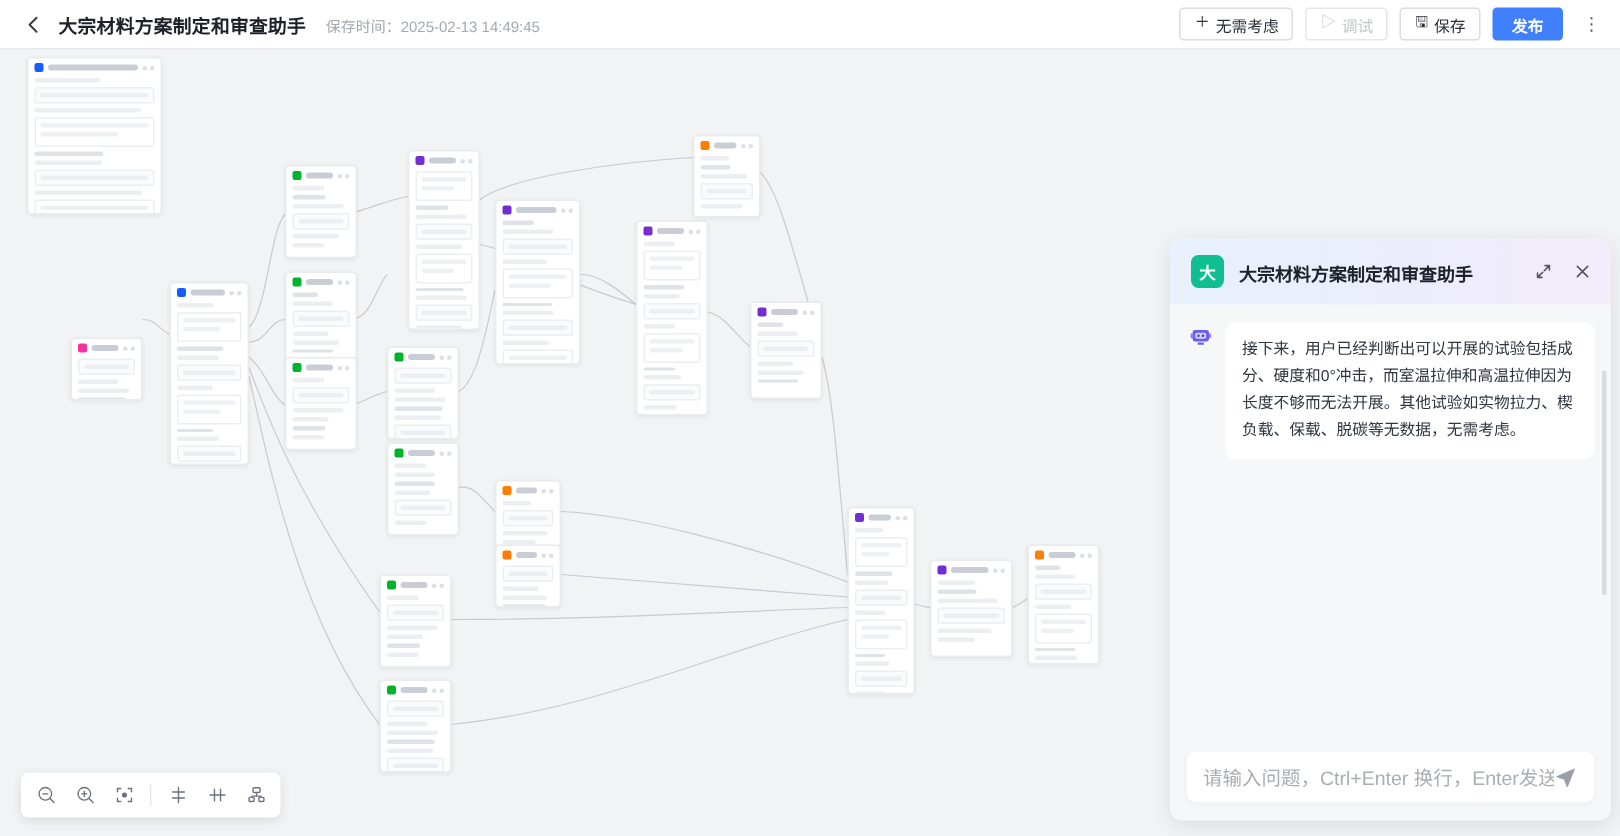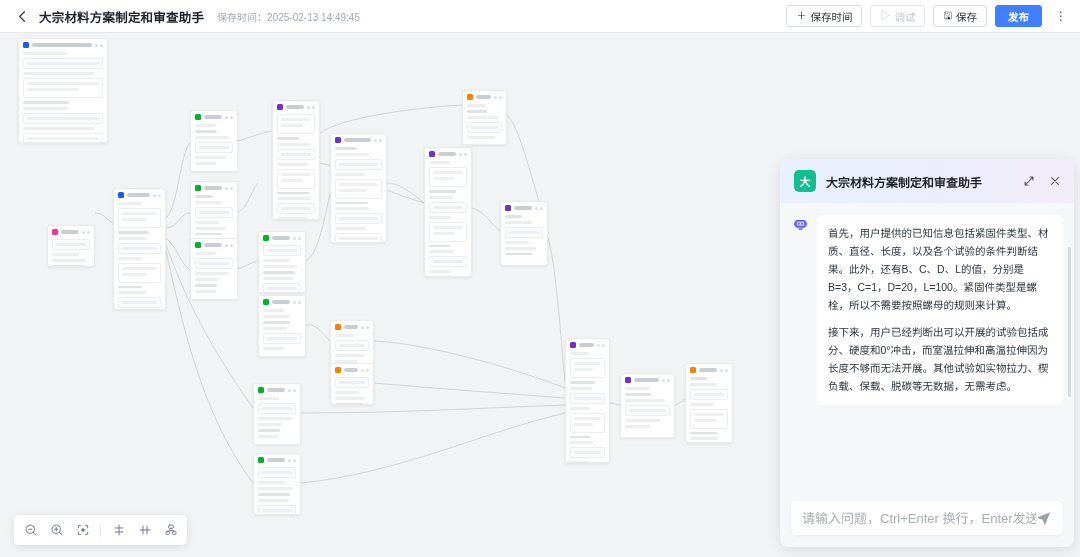--- a/index.html
+++ b/index.html
@@ -216,21 +216,21 @@
       <svg viewBox="0 0 16 16" width="15" height="15" fill="none" stroke="currentColor" stroke-width="1.4" stroke-linecap="round" stroke-linejoin="round">
         <path d="M10 3 L5 8 L10 13"></path>
       </svg>
     </span>
     <span class="doc-title">大宗材料方案制定和审查助手</span>
     <span class="save-time">保存时间：2025-02-13 14:49:45</span>
 
     <div class="topbar-right">
       <button class="tbtn">
         <span class="gl">＋</span>
-        <span>保存时间</span>
+        <span>无需考虑</span>
       </button>
       <button class="tbtn disabled">
         <span class="gl">▷</span>
         <span>调试</span>
       </button>
       <button class="tbtn">
         <span class="gl">🖫</span>
         <span>保存</span>
       </button>
       <button class="tbtn primary">发布</button>
@@ -813,21 +813,20 @@
           <svg viewBox="0 0 18 18" fill="none">
             <rect x="2.4" y="3.6" width="13.2" height="9.2" rx="2.4" fill="#6a5bf5"></rect>
             <rect x="4.6" y="5.8" width="8.8" height="4.8" rx="1.4" fill="#cfd3fb"></rect>
             <circle cx="7.2" cy="8.2" r="1" fill="#4338ca"></circle>
             <circle cx="10.8" cy="8.2" r="1" fill="#4338ca"></circle>
             <path d="M9 1.6v2M6.6 13.6h4.8v1.8H6.6z" fill="#6a5bf5"></path>
             <path d="M0.9 6.4h1.6v3.8H0.9zM15.5 6.4h1.6v3.8h-1.6z" fill="#8a7df7"></path>
           </svg>
         </div>
         <div class="bot-bubble" id="bot-bubble">
-            <p>首先，用户提供的已知信息包括紧固件类型、材质、直径、长度，以及各个试验的条件判断结果。此外，还有B、C、D、L的值，分别是B=3，C=1，D=20，L=100。紧固件类型是螺栓，所以不需要按照螺母的规则来计算。</p>
             <p>接下来，用户已经判断出可以开展的试验包括成分、硬度和0°冲击，而室温拉伸和高温拉伸因为长度不够而无法开展。其他试验如实物拉力、楔负载、保载、脱碳等无数据，无需考虑。</p>
           </div>
       </div>
       <div class="scrollbar"></div>
     </div>
 
     <div class="chat-input-wrap">
       <div class="chat-input">
         <input type="text" placeholder="请输入问题，Ctrl+Enter 换行，Enter发送" style="">
         <span class="send-icon">

